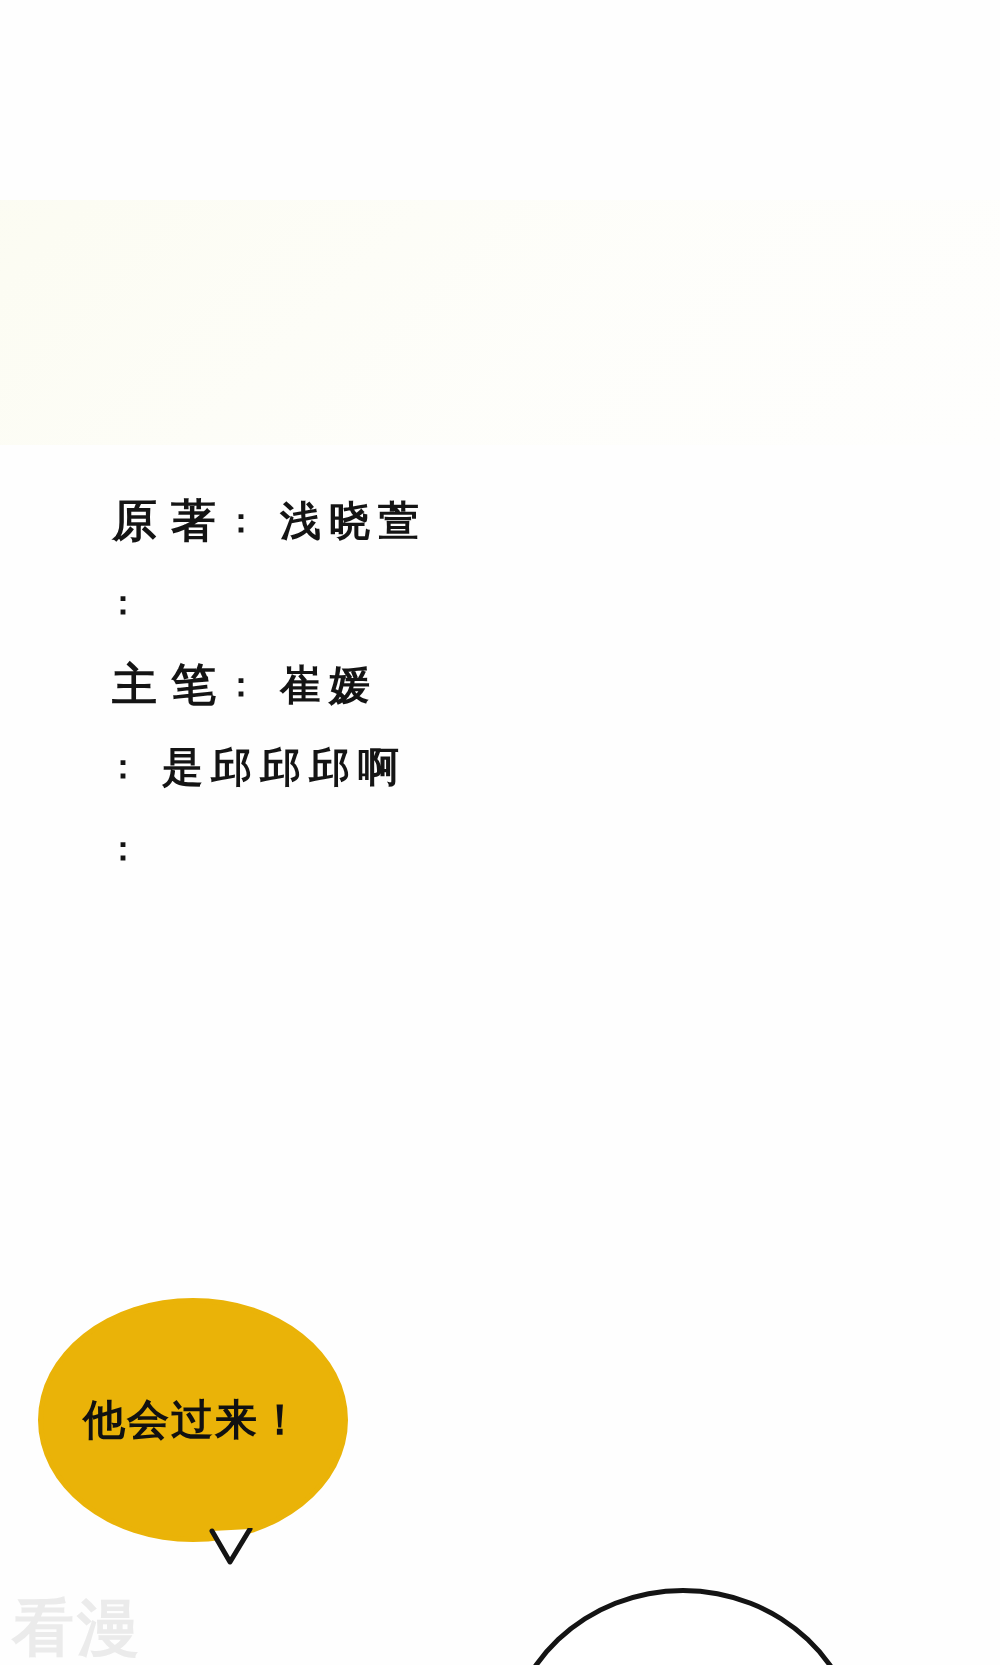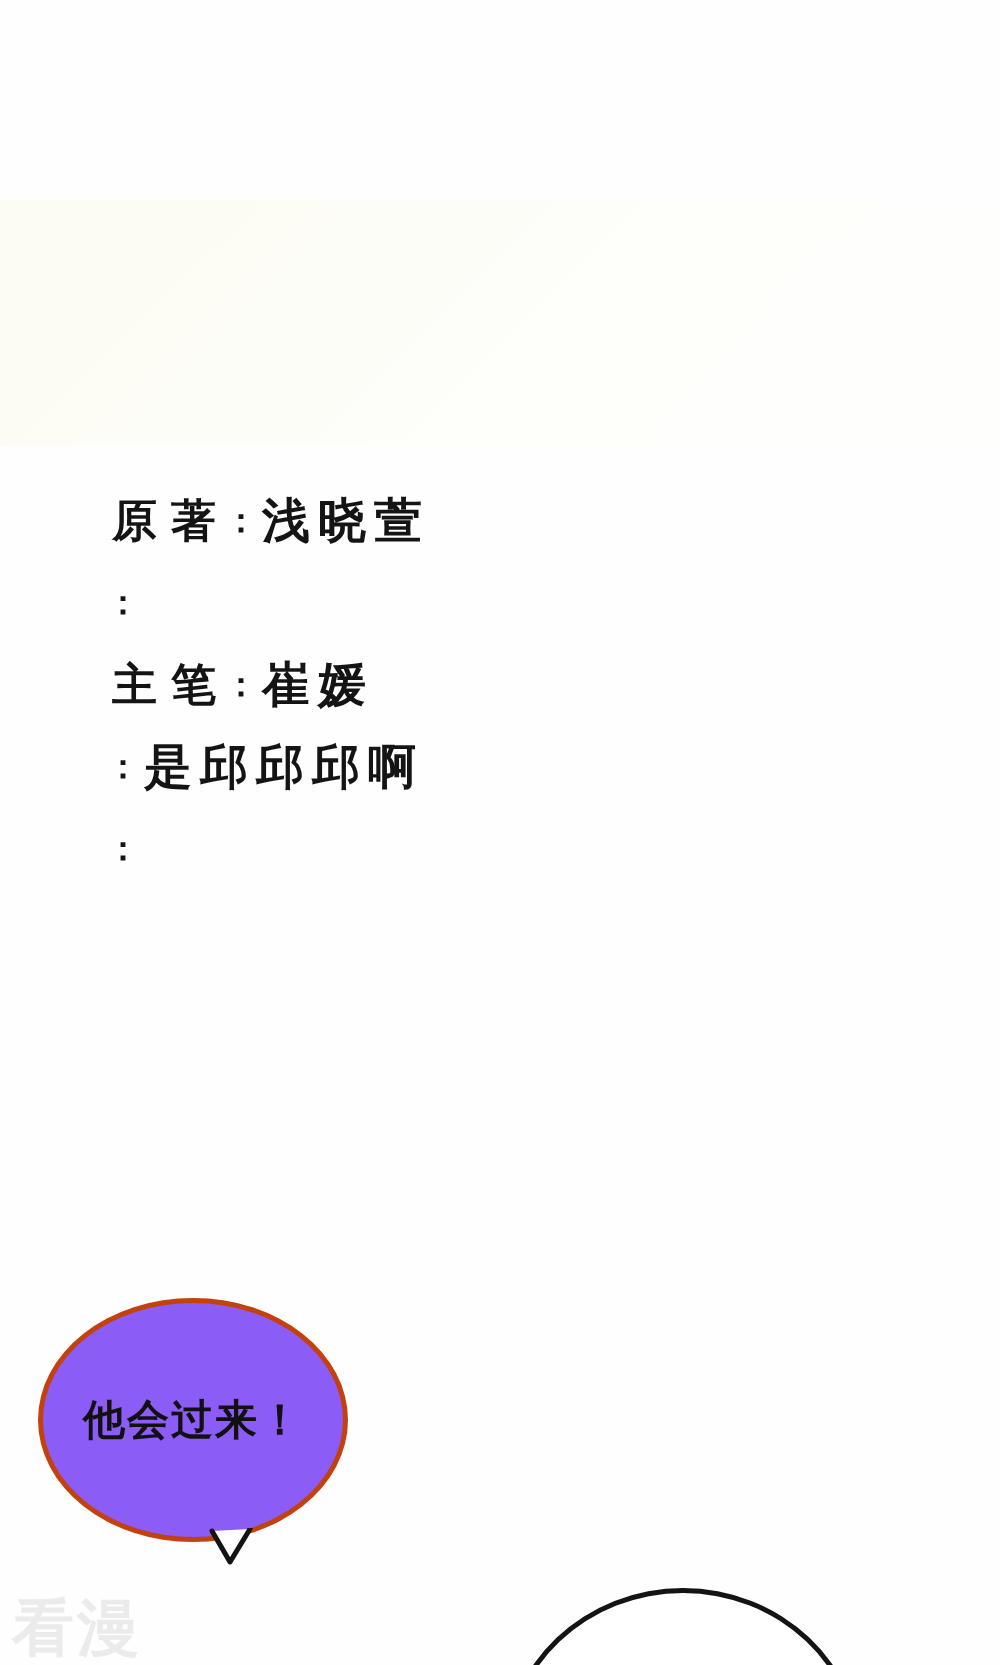--- a/index.html
+++ b/index.html
@@ -44,31 +44,31 @@
   .credit-role {
     font-size: 45px;
     letter-spacing: 14px;
   }
   .credit-colon {
     font-size: 34px;
     margin-left: -6px;
     letter-spacing: 0;
   }
   .credit-name {
-    font-size: 48px;
+    font-size: 41px;
     letter-spacing: 8px;
-    margin-left: 4px;
+    margin-left: 22px;
   }
   
   .bubble-main {
     position: absolute;
     left: 38px; top: 1298px;
     width: 310px; height: 244px;
-    background: #8b5cf6;
-    border: 5px solid #c2410c;
+    background: #eab308;
+    border: 5px solid #eab308;
     border-radius: 50%;
     display: flex;
     align-items: center;
     justify-content: center;
     z-index: 2;
   }
   .bubble-main-text {
     font-size: 42px;
     font-weight: 700;
     letter-spacing: 2px;

